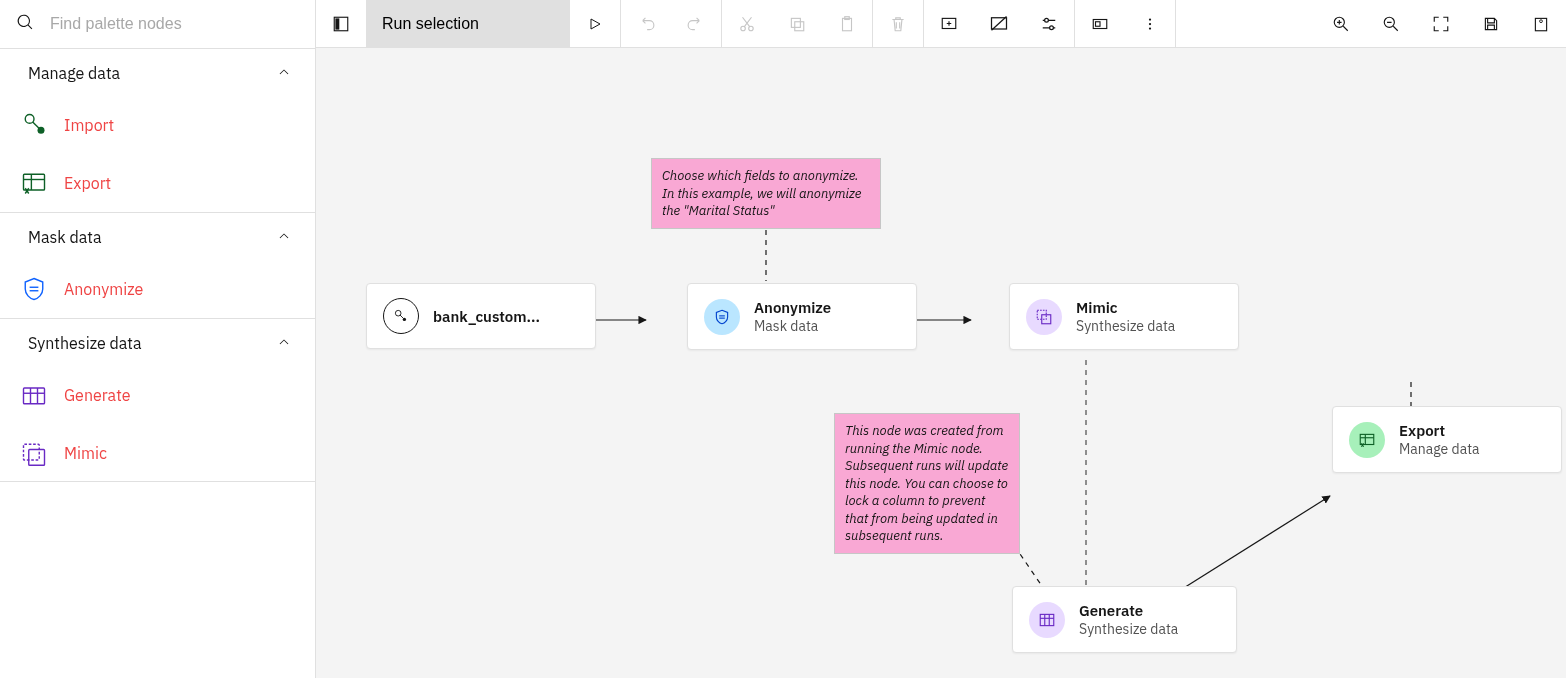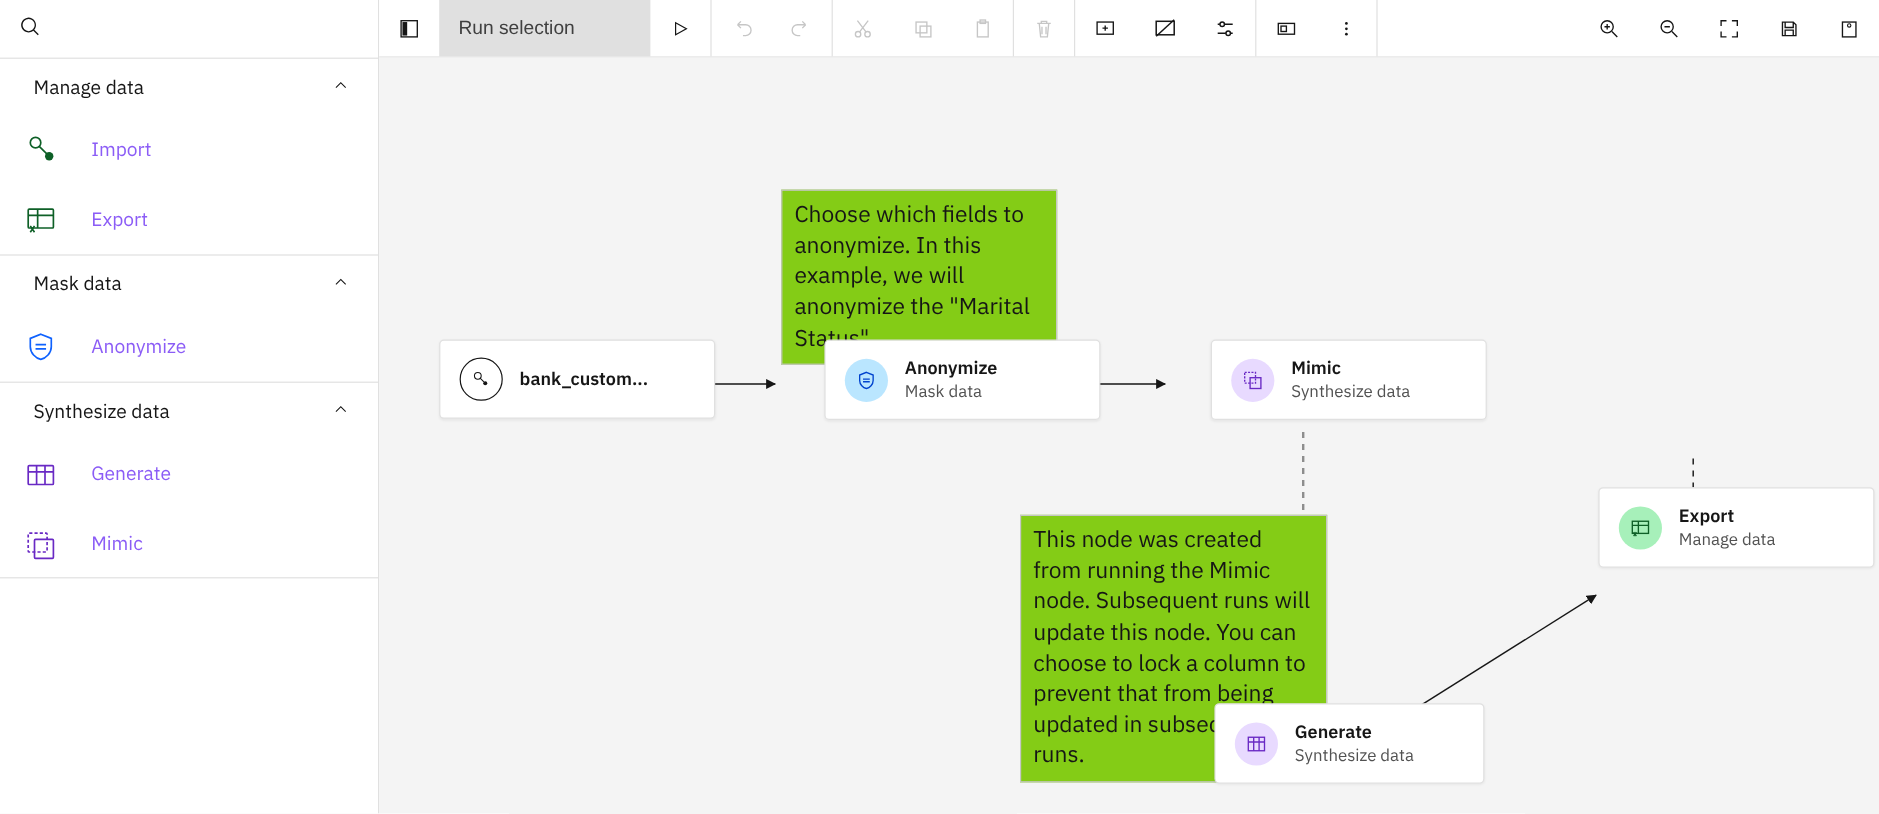--- a/index.html
+++ b/index.html
@@ -57,23 +57,23 @@
   }
   .section-header:first-of-type { border-top: 1px solid #e0e0e0; }
   .chev { color:#161616; }
 
   .palette-item {
     height: 58px;
     display: flex;
     align-items: center;
     padding: 0 20px;
     font-size: 16px;
-    color: #8b5cf6;
+    color: #ef4444;
     cursor: grab;
-    gap: 28px;
+    gap: 16px;
   }
   .palette-item:last-child { border-bottom: 1px solid #e0e0e0; }
   .palette-icon {
     width: 28px;
     height: 28px;
     display: flex;
     align-items: center;
     justify-content: center;
   }
 
@@ -98,22 +98,22 @@
     width: 50px;
     display: flex;
     align-items: center;
     justify-content: center;
     color: #161616;
     cursor: pointer;
   }
   .tb-btn.disabled { color: #c6c6c6; cursor: default; }
   .tb-run {
     background: #e0e0e0;
-    color: #404040;
-    width: 176px;
+    color: #000000;
+    width: 204px;
     justify-content: flex-start;
     padding-left: 16px;
     font-size: 16px;
     cursor: default;
   }
   .tb-sep { width:1px; background:#e0e0e0; }
   .tb-spacer { flex:1; }
 
   .canvas {
     flex: 1;
@@ -147,26 +147,27 @@
   .fnode .ftext { display:flex; flex-direction:column; overflow:hidden; }
   .fnode .ftitle { font-size:15px; font-weight:600; color:#161616; white-space:nowrap; overflow:hidden; text-overflow:ellipsis; }
   .fnode .fsubtitle { font-size:14px; color:#525252; white-space:nowrap; }
   .ficon-ring { background:#fff; border:1.5px solid #161616; }
   .ficon-blue { background:#BAE6FF; color:#0043CE; }
   .ficon-purple { background:#E8DAFF; color:#6929C4; }
   .ficon-green { background:#A7F0BA; color:#0E6027; }
 
   .comment {
     position: absolute;
-    background: #84cc16;
+    background: #f9a8d4;
     border: 1px solid #c6c6c6;
-    font-size: 19px;
+    font-size: 13px;
     color: #161616;
     padding: 8px 10px;
     line-height: 1.35;
+    font-style: italic;
   }
 
   svg.edges {
     position: absolute;
     top: 0; left: 0;
     width: 100%;
     height: 100%;
     pointer-events: none;
   }
 </style>
@@ -175,20 +176,21 @@
 
 <div class="app">
 
   <aside class="sidebar">
     <div class="search-row">
       <span class="search-icon">
         <svg width="18" height="18" viewBox="0 0 32 32">
             <path fill="currentColor" d="M29 27.6 22.3 21a11 11 0 1 0-1.4 1.4L27.6 29ZM5 14a9 9 0 1 1 9 9 9 9 0 0 1-9-9Z"></path>
           </svg>
       </span>
+      <input class="search-input" type="text" placeholder="Find palette nodes" style="">
     </div>
 
     <div class="section-header">
       <span>Manage data</span>
       <span class="chev">
         <svg width="14" height="14" viewBox="0 0 32 32">
             <path fill="currentColor" d="M16 10 6 20l1.4 1.4L16 12.8l8.6 8.6L26 20Z"></path>
           </svg>
       </span>
     </div>
@@ -445,21 +447,21 @@
             <rect x="4" y="4" width="16" height="16" fill="none" stroke="currentColor" stroke-width="2" stroke-dasharray="3 2"></rect>
             <rect x="12" y="12" width="16" height="16" fill="none" stroke="currentColor" stroke-width="2"></rect>
           </svg>
         </span>
         <div class="ftext">
           <span class="ftitle">Mimic</span>
           <span class="fsubtitle">Synthesize data</span>
         </div>
       </div>
 
-      <div class="comment" style="left:518px; top:381px; width:256px;margin-left:16px;">
+      <div class="comment" style="left:518px; top:365px; width:186px;">
         <span>This node was created from running the Mimic node. Subsequent runs will update this node. You can choose to lock a column to prevent that from being updated in subsequent runs.</span>
       </div>
 
       <div class="fnode" style="left:660px; top:538px; width:225px;">
         <span class="ficon ficon-purple">
           <svg width="18" height="18" viewBox="0 0 32 32">
             <rect x="4" y="6" width="24" height="20" fill="none" stroke="currentColor" stroke-width="2"></rect>
             <line x1="4" y1="13" x2="28" y2="13" stroke="currentColor" stroke-width="2"></line>
             <line x1="12" y1="6" x2="12" y2="26" stroke="currentColor" stroke-width="2"></line>
             <line x1="20" y1="6" x2="20" y2="26" stroke="currentColor" stroke-width="2"></line>

